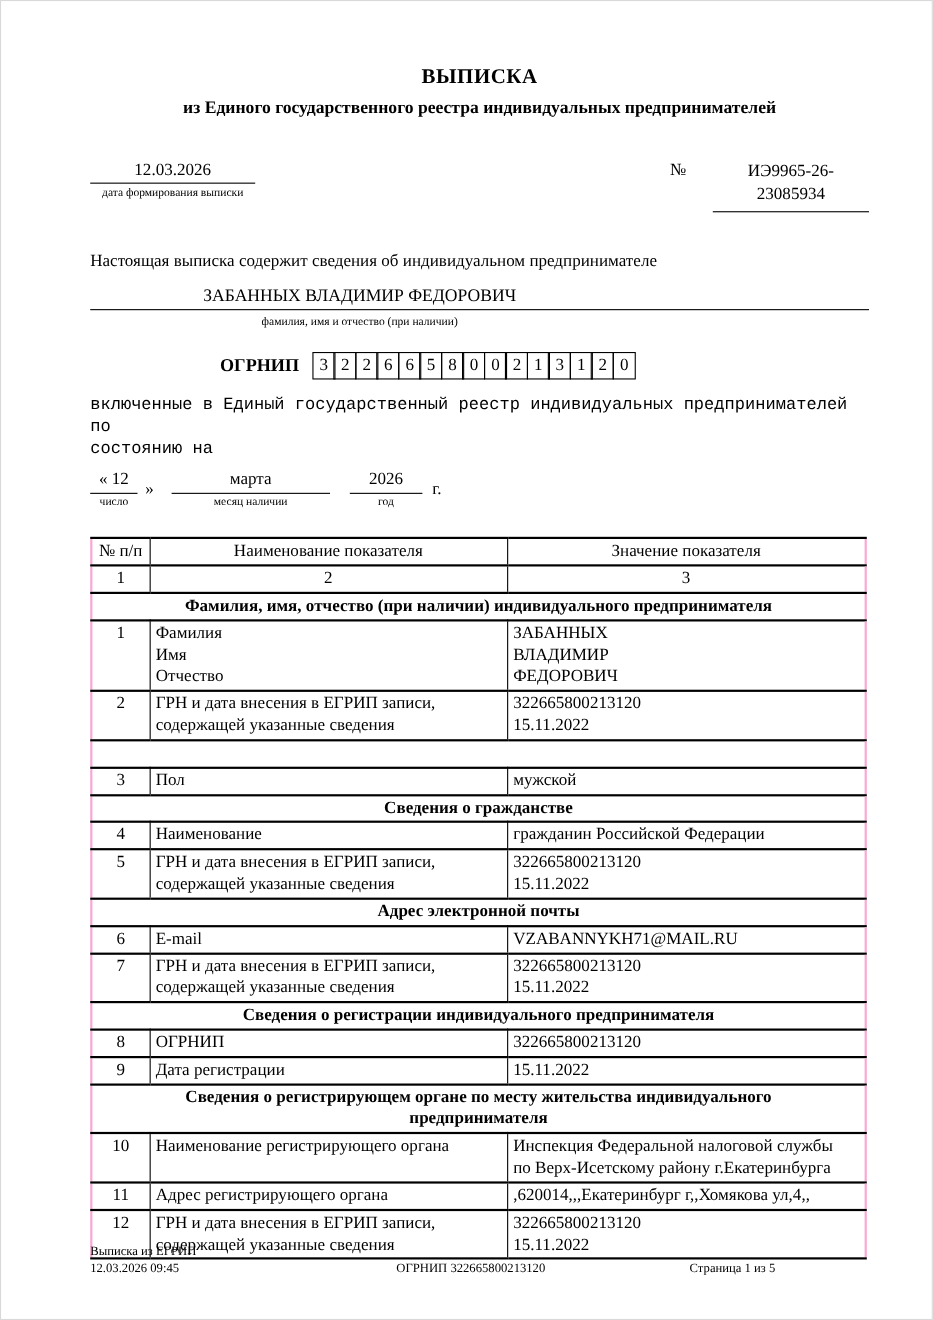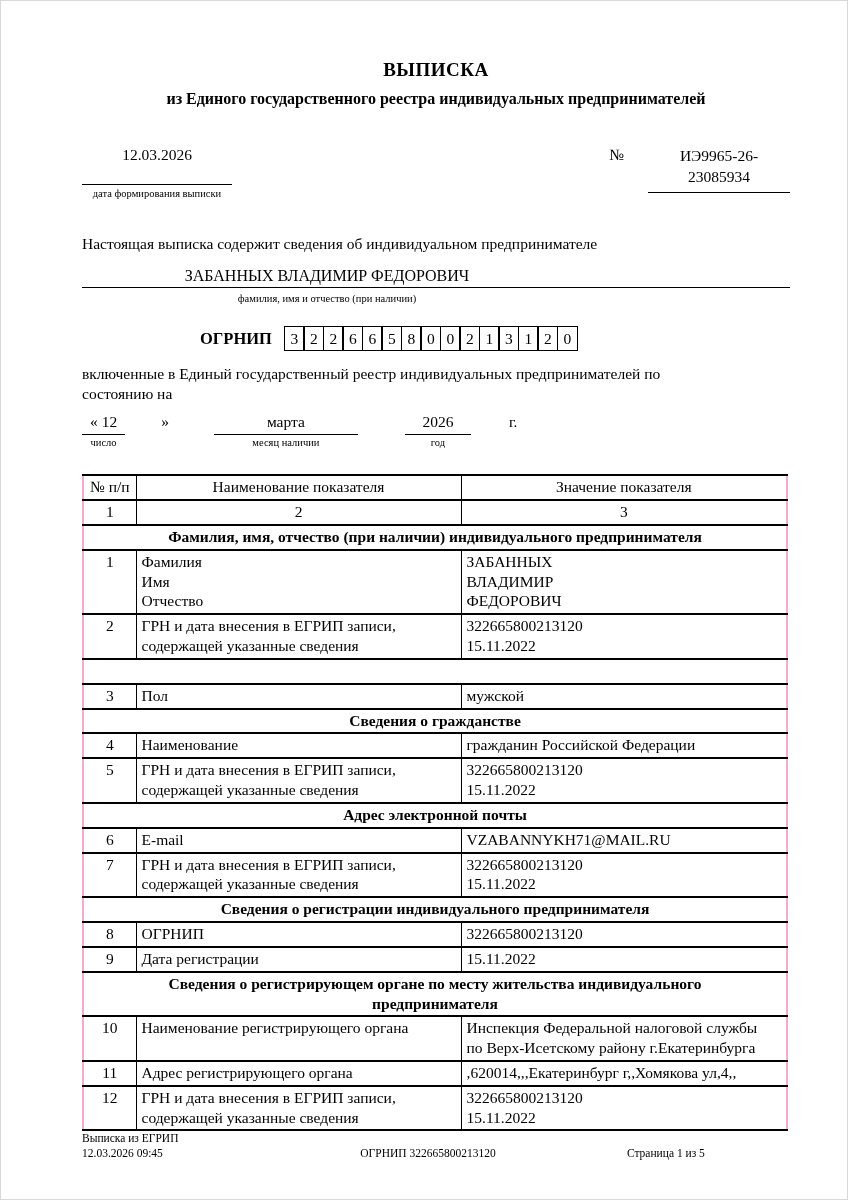--- a/index.html
+++ b/index.html
@@ -13,45 +13,45 @@
     overflow:hidden;
     outline:1px solid #d9d9d9; outline-offset:-1px;
   }
   .page { padding:0 58px 0 82px; }
 
   .doc-title { text-align:center; font-weight:700; font-size:19px; margin-top:59px; letter-spacing:.5px; }
   .doc-subtitle { text-align:center; font-weight:700; font-size:16px; margin-top:9px; }
 
   .meta-row { display:flex; justify-content:space-between; margin-top:38px; align-items:flex-start; }
   .meta-left { width:150px; text-align:center; }
-  .meta-line { border-bottom:1px solid #000; padding-bottom:20px; }
+  .meta-line { border-bottom:1px solid #000; padding-bottom:2px; }
   .meta-cap { font-size:10.5px; padding-top:3px; }
   .meta-right { display:flex; align-items:flex-start; }
   .num-sign { margin-right:24px; }
   .num-block { width:142px; text-align:center; }
   .num-val { white-space:pre-line; padding-bottom:4px; line-height:1.35; }
 
   .para { margin:0; }
   .intro-line { margin-top:36px; }
-  .included-line { margin-top:13px; white-space:pre-line; line-height:1.3; }
+  .included-line { margin-top:13px; white-space:pre-line; line-height:1.3;font-family:Liberation Mono, monospace; }
 
   .name-wrap { margin-top:14px; }
   .name-line { border-bottom:1px solid #000; padding-bottom:2px; }
   .name-text { display:block; width:490px; text-align:center; font-size:16px; }
   .name-caprow { width:490px; text-align:center; }
   .name-cap { font-size:10.5px;margin-top:26px; }
 
   .ogrnip-row { margin-top:20px; margin-left:118px; display:flex; align-items:center; }
   .ogrnip-label { font-weight:700; font-size:16.5px; margin-right:12px; }
   .ogrnip-boxes { display:inline-flex; }
   .obox { display:inline-flex; align-items:center; justify-content:center;
           width:19px; height:23px; border:1.5px solid #000; font-size:15.5px; }
   .obox + .obox { margin-left:-1.5px; }
 
-  .asof { margin-top:9px; display:flex; align-items:flex-start;gap:29px; }
+  .asof { margin-top:9px; display:flex; align-items:center; }
   .fld { display:inline-block; text-align:center; }
   .fld-line { display:block; border-bottom:1px solid #000; padding:0 8px 3px; }
   .fld-cap { display:block; font-size:10.5px; padding-top:2px; }
   .quote-close { margin:0 16px 0 7px; }
   .fld-month .fld-line { min-width:128px; }
   .fld-year { margin-left:18px; }
   .fld-year .fld-line { min-width:50px; }
   .asof-suffix { margin-left:9px; }
 
   table.indicators { border-collapse:collapse; table-layout:fixed; width:704px; margin-top:26px; }

